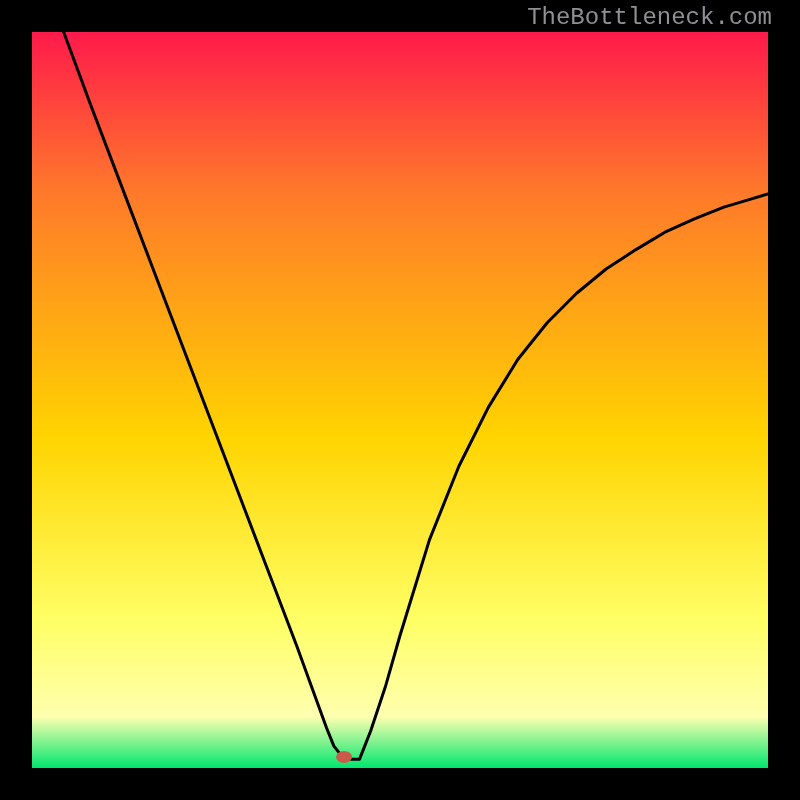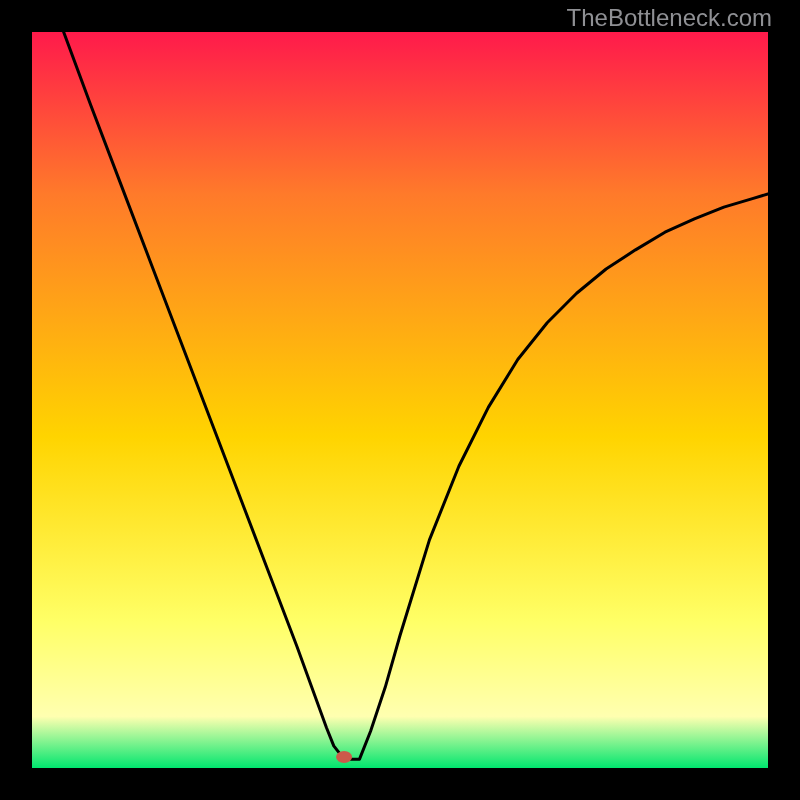--- a/index.html
+++ b/index.html
@@ -10,20 +10,21 @@
     position: relative;
     font-family: Arial, Helvetica, sans-serif;
   }
   .frame {
     position: absolute;
     top: 0;
     left: 0;
     width: 800px;
     height: 800px;
     background: #000;
+    font-family: Liberation Mono, monospace;
   }
   .watermark {
     position: absolute;
     top: 4px;
     right: 28px;
     color: #8f9094;
     font-size: 24px;
     font-weight: 400;
     letter-spacing: 0px;
   }

